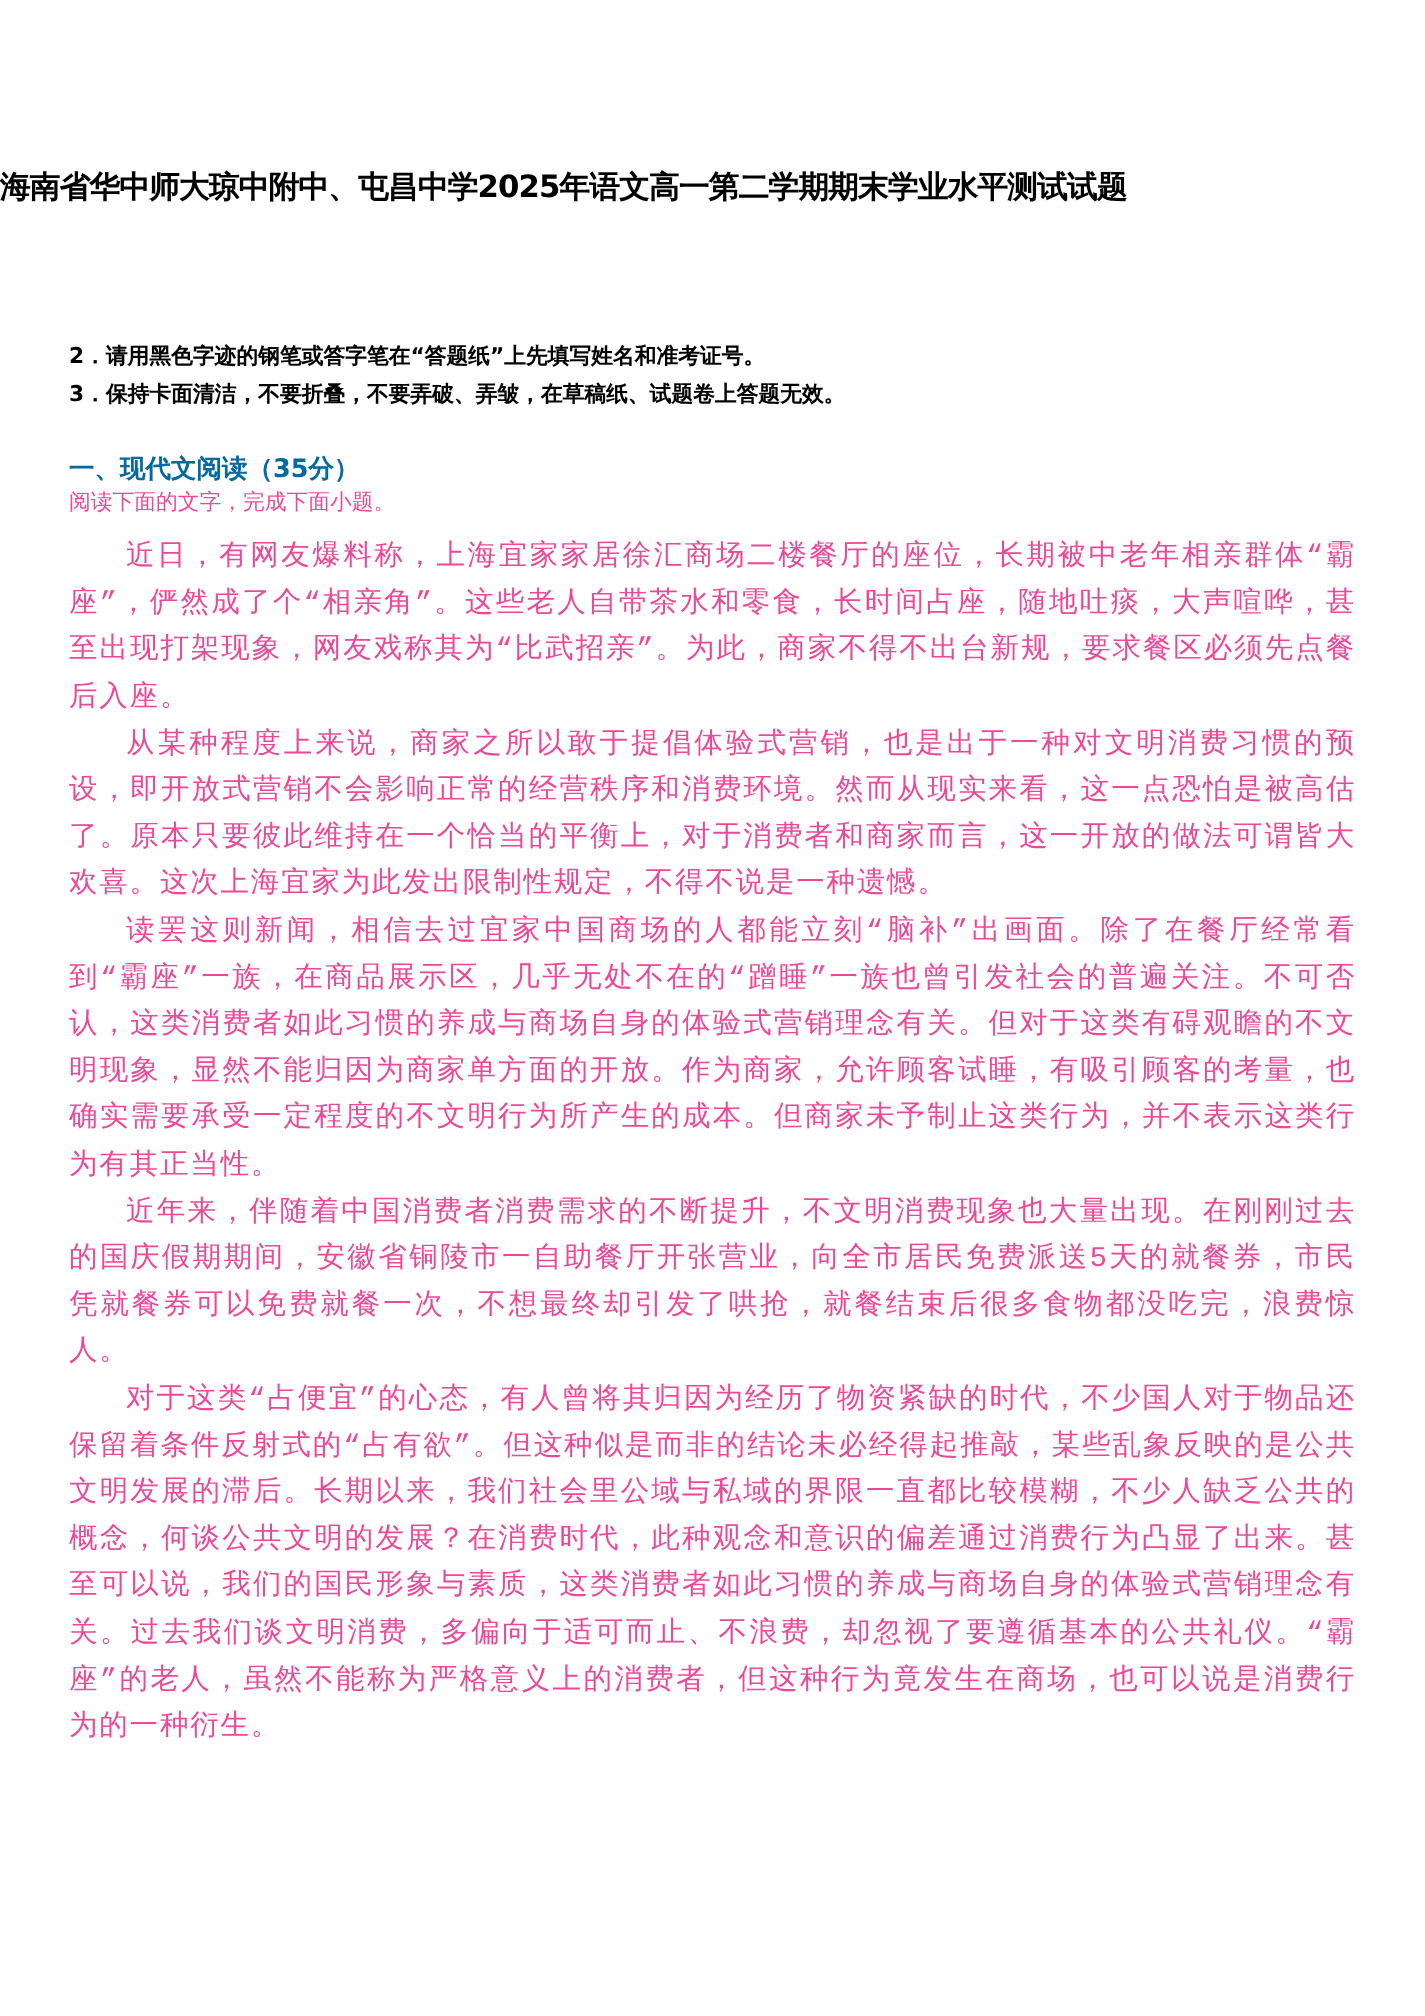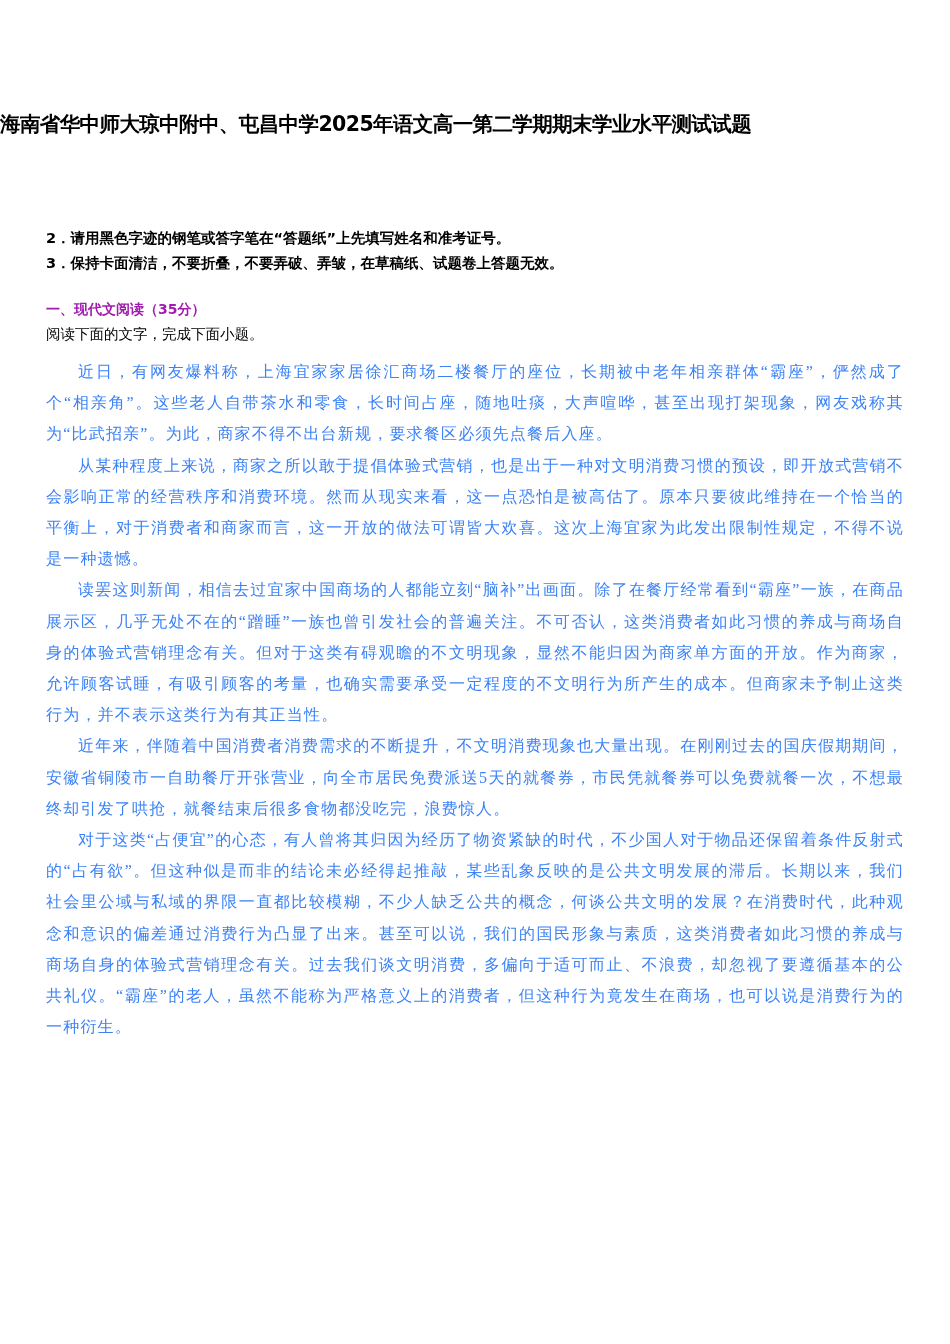--- a/index.html
+++ b/index.html
@@ -10,30 +10,30 @@
       font-family: "DejaVu Sans", sans-serif; font-weight: bold; font-size: 20.5px;
       letter-spacing: -0.6px; white-space: nowrap; color: #000;
     }
     .notice {
       position: absolute; left: 46px; width: 860px;
       font-family: "DejaVu Sans", sans-serif; font-weight: bold; font-size: 14.5px;
       line-height: 25px; color: #000;
     }
     .section {
       position: absolute; left: 46px; top: 301px; width: 860px;
-      font-family: "DejaVu Sans", sans-serif; font-weight: bold; font-size: 14px; color: #a21caf;
+      font-family: "DejaVu Sans", sans-serif; font-weight: bold; font-size: 17px; color: #0369a1;
     }
     .instr {
       position: absolute; left: 46px; top: 325px; width: 860px;
-      font-family: "DejaVu Serif", serif; font-size: 14.5px; color: #000000;
+      font-family: "DejaVu Serif", serif; font-size: 14.5px; color: #ec4899;
     }
     .body {
       position: absolute; left: 46px; top: 356px; width: 858px;
-      font-family: Liberation Serif, serif; font-size: 16px; line-height: 31.2px;
-      color: #3b82f6; text-align: justify; letter-spacing: 1.2px;
+      font-family: Liberation Mono, monospace; font-size: 19px; line-height: 31.2px;
+      color: #ec4899; text-align: justify; letter-spacing: 1.2px;
     }
     .body p { margin: 0; text-indent: 2em; }
   </style>
 </head>
 <body>
 
 <div class="page">
   <div class="title">海南省华中师大琼中附中、屯昌中学2025年语文高一第二学期期末学业水平测试试题</div>
 
   <div class="notice" style="top:226px;">2．请用黑色字迹的钢笔或答字笔在“答题纸”上先填写姓名和准考证号。</div>

